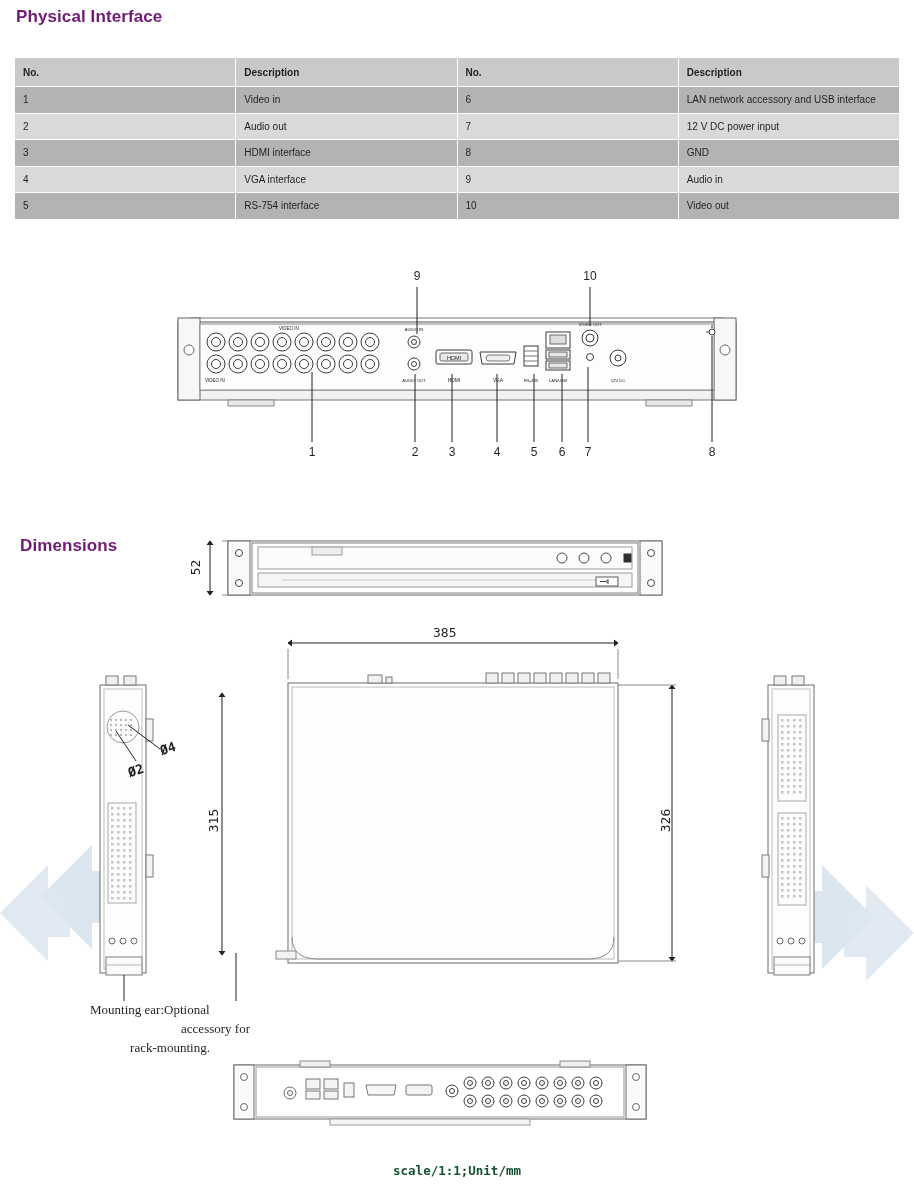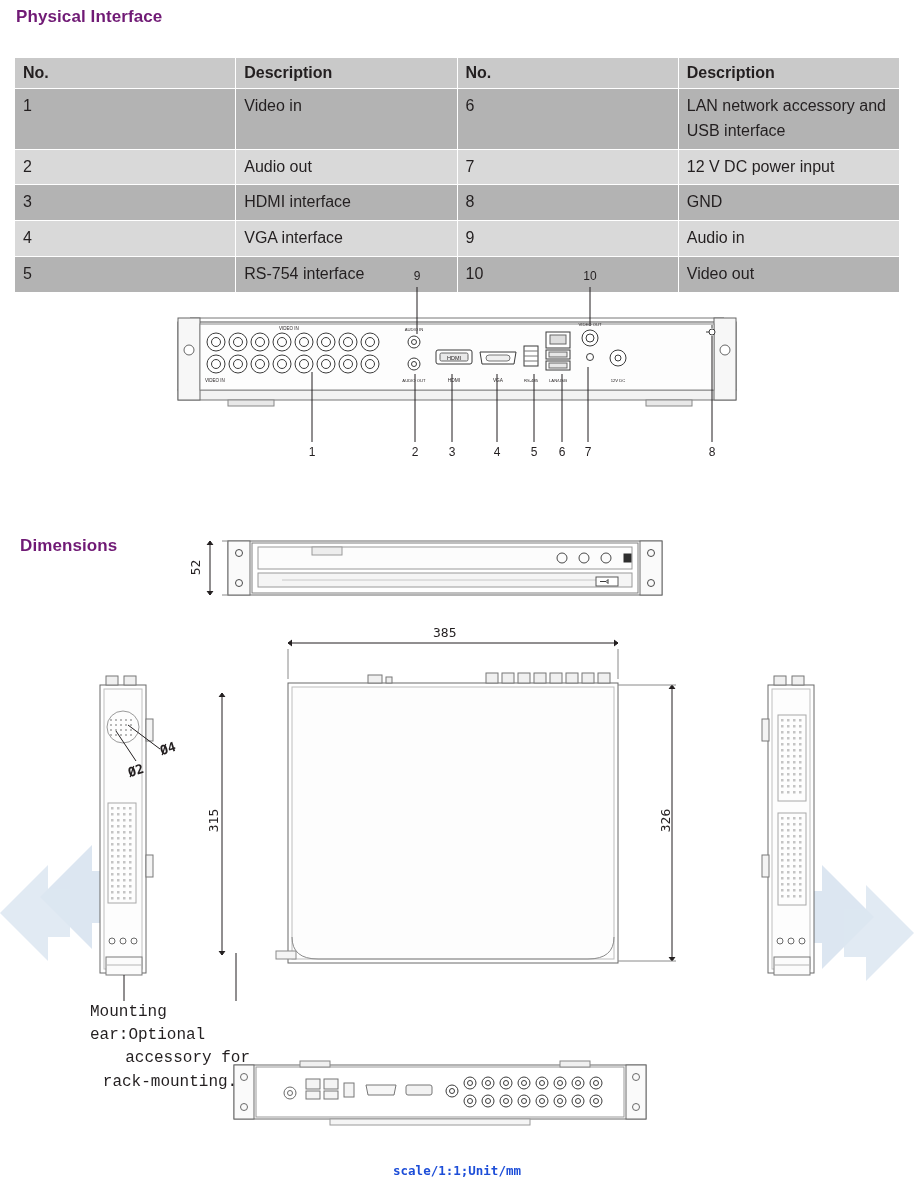--- a/index.html
+++ b/index.html
@@ -38,21 +38,21 @@
     top: 536px;
   }
 
   
   table.iface {
     position: absolute;
     left: 14px;
     top: 57px;
     width: 886px;
     border-collapse: collapse;
-    font-size: 16px;
+    font-size: 10px;
   }
   table.iface th {
     background: #c9c9c9;
     text-align: left;
     font-weight: bold;
     padding: 6px 8px;
     border: 1px solid #ffffff;
     height: 16px;
   }
   table.iface td {
@@ -97,35 +97,35 @@
     font-size: 13px;
     color: #231f20;
     font-family: "DejaVu Sans Mono", monospace;
   }
   .dim-label.rot {
     transform: rotate(-90deg);
     transform-origin: 50% 50%;
   }
   .note-text {
     position: absolute;
-    font-family: Liberation Mono, monospace;
-    font-size: 16px;
+    font-family: Liberation Serif, serif;
+    font-size: 13px;
     line-height: 1.45;
     color: #231f20;
   }
   #scale-note {
     position: absolute;
     left: 0;
     top: 1163px;
     width: 914px;
     text-align: center;
     font-family: "DejaVu Sans Mono", monospace;
     font-size: 12.5px;
     font-weight: bold;
-    color: #1d4ed8;
+    color: #14532d;
   }
 </style>
 </head>
 <body>
 
 <div class="page">
 
   <h2 class="section-title" id="title-physical">Physical Interface</h2>
 
   <table class="iface">

